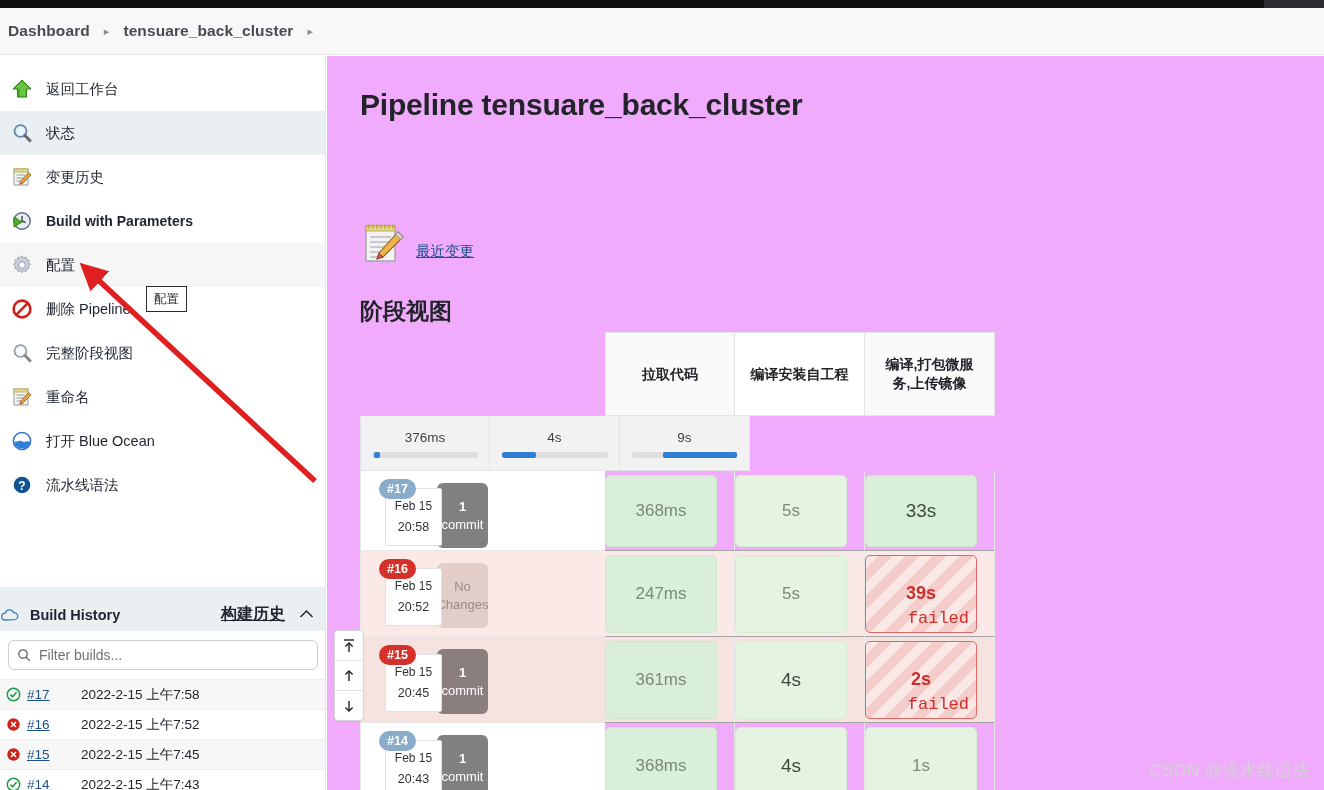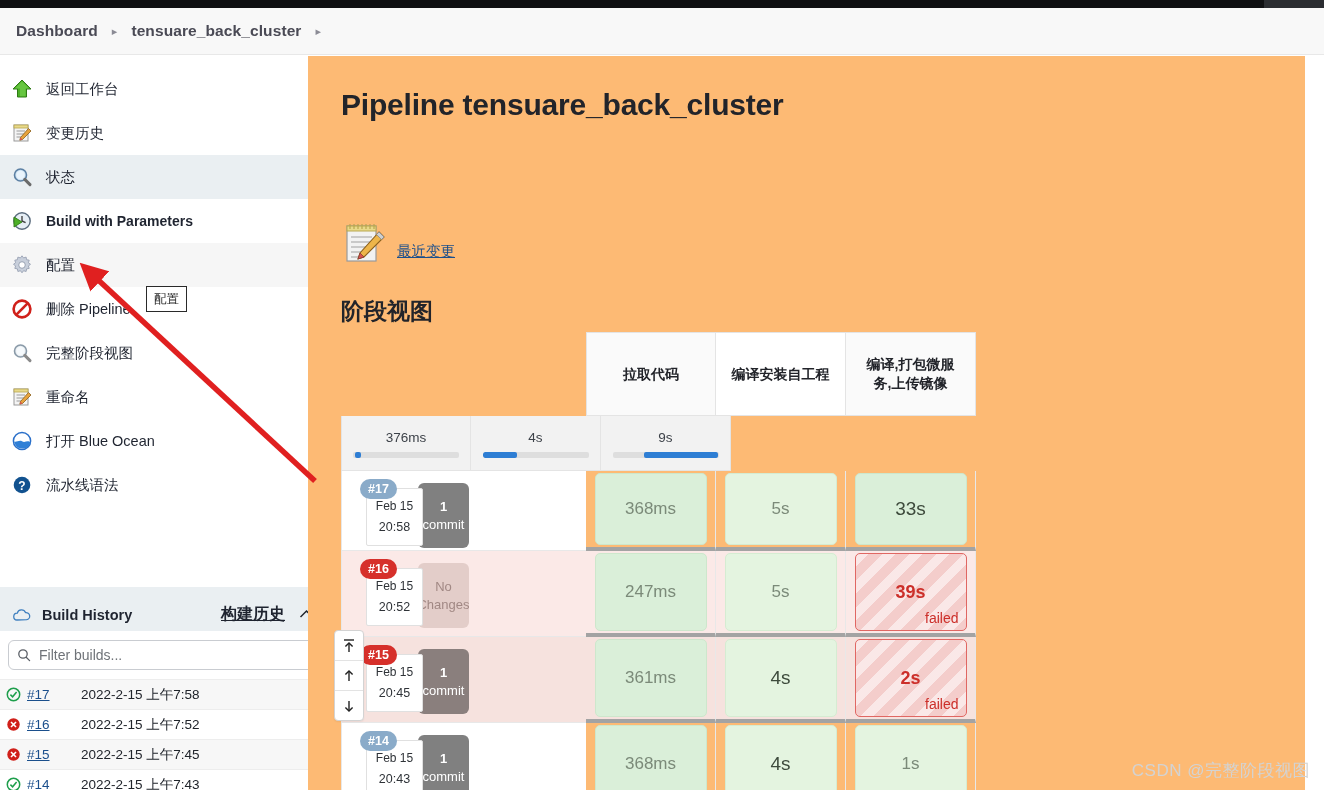--- a/index.html
+++ b/index.html
@@ -19,21 +19,21 @@
   .browser-strip .tab-right {
     position:absolute; right:0; top:0; width:60px; height:8px; background:#2b2d31;
   }
 
   
   .breadcrumb-bar {
     position:absolute; left:0; top:8px; width:1324px; height:47px;
     background:#f8f8f8;
     border-bottom:1px solid #e8e8e8;
     display:flex; align-items:center;
-    padding-left:16px; box-sizing:border-box;
+    padding-left:8px; box-sizing:border-box;
   }
   .crumb {
     font-size:15.5px; font-weight:bold; color:#4a4a55;
     letter-spacing:.1px; white-space:nowrap;
   }
   .crumb-sep {
     color:#8b8b95; font-size:11px; margin:0 14px; line-height:1;
   }
 
   
@@ -61,21 +61,21 @@
   .nav-label {
     font-size:14.5px; color:#1f2430; white-space:nowrap;
   }
   .nav-label.en { font-weight:bold; font-size:14px; }
 
   
   .bh-header {
     position:absolute; left:0; top:531px; width:326px; height:55px;
     background:#eaeff2;
     display:flex; align-items:center;
-    box-sizing:border-box; padding:0 12px 0 12px;
+    box-sizing:border-box; padding:0 12px 0 0;
   }
   .bh-title { font-size:14.5px; font-weight:bold; color:#1f2430; margin-left:10px; }
   .bh-link {
     margin-left:auto; font-size:16px; color:#1f2430; font-weight:bold;
     text-decoration:underline; cursor:pointer;
   }
   .bh-caret { margin-left:14px; font-size:13px; color:#22262e; }
 
   .filter-wrap {
     position:absolute; left:0; top:575px; width:326px; height:48px;
@@ -104,22 +104,22 @@
   }
   .build-row.alt { background:#f7f7f7; }
   .build-num {
     font-size:13.5px; color:#1b4f8c; text-decoration:underline;
     margin-left:6px; width:42px;
   }
   .build-date { font-size:13.5px; color:#20242b; margin-left:12px; }
 
   
   .main {
-    position:absolute; left:308px; top:56px; width:997px; height:734px;
-    background:#fdba74; overflow:hidden;
+    position:absolute; left:327px; top:56px; width:997px; height:734px;
+    background:#f0abfc; overflow:hidden;
   }
   .page-title {
     position:absolute; left:33px; top:32px;
     font-size:30px; font-weight:bold; color:#22242a;
     letter-spacing:-.2px;
   }
   .recent-changes {
     position:absolute; left:33px; top:163px;
     display:flex; align-items:center; cursor:pointer;
   }
@@ -217,22 +217,22 @@
     z-index:1;
     font-size:13px; line-height:1.35;
   }
   .commit-chip.gray { background:#808080; color:#fff; }
   .commit-chip.none { background:#e3cdc9; color:#a18884; }
   .commit-chip.gray2 { background:#8a7f7d; color:#fff; }
   .commit-chip .cnum { font-weight:bold; }
 
   .stage-cell-wrap {
     width:130px; box-sizing:border-box;
-    border-bottom:4px solid #a3a3a3; border-right:1px solid #e8e8e8;
-    display:flex; align-items:center; justify-content:center;
+    border-bottom:1px solid #a3a3a3; border-right:1px solid #e8e8e8;
+    display:flex; align-items:center; 
   }
   .stage-cell-wrap.rowfail { background:#fbe9e7; }
   .stage-cell-wrap.rowfail2 { background:#f6e2de; }
   .stage-cell {
     width:112px; border-radius:5px;
     display:flex; flex-direction:column; align-items:center; justify-content:center;
     position:relative;
     box-sizing:border-box;
   }
   .stage-cell.pass {
@@ -245,21 +245,21 @@
     background:#f4cdcb; border:1px solid #e06763;
     background-image: repeating-linear-gradient(135deg,
       rgba(255,255,255,.55) 0px, rgba(255,255,255,.55) 9px,
       rgba(244,205,203,0) 9px, rgba(244,205,203,0) 19px);
   }
   .sc-time { font-size:17px; color:#7b8a79; }
   .sc-time.dark { color:#3d4a3c; font-size:19px; }
   .sc-time.failtxt { color:#cc2f2a; font-weight:bold; font-size:18px; }
   .sc-failed-tag {
     position:absolute; right:7px; bottom:4px;
-    font-size:14px; color:#cc2f2a;
+    font-size:17px; color:#cc2f2a;font-family:Liberation Mono, monospace;
   }
 
   
   .scroll-ctrl {
     position:absolute; left:334px; top:630px;
     width:28px;
     background:#fff;
     border:1px solid #d3d3d3;
     border-radius:4px;
     z-index:20;
@@ -311,44 +311,44 @@
     <div class="nav-item" style="margin-top:11px;">
       <span class="nav-ico">
         <svg width="22" height="22" viewBox="0 0 22 22">
           <path d="M11 2 L20 11 L15.5 11 L15.5 19 L6.5 19 L6.5 11 L2 11 Z" fill="#4caf27" stroke="#2f7a15" stroke-width="1"></path>
           <path d="M11 3.4 L18.2 10.4 L14.6 10.4 L14.6 18.2 L9 18.2 L9 10.4 L3.8 10.4 Z" fill="#7ed957" opacity=".55"></path>
         </svg>
       </span>
       <span class="nav-label">返回工作台</span>
     </div>
 
+    <div class="nav-item hl">
+      <span class="nav-ico">
+        <svg width="22" height="22" viewBox="0 0 22 22">
+          <circle cx="9.5" cy="9" r="6" fill="#cfe3f2" stroke="#5b7fa3" stroke-width="1.6"></circle>
+          <circle cx="9.5" cy="9" r="4.2" fill="#eaf4fc"></circle>
+          <line x1="13.8" y1="13.4" x2="19" y2="18.6" stroke="#6b6b6b" stroke-width="3" stroke-linecap="round"></line>
+        </svg>
+      </span>
+      <span class="nav-label">状态</span>
+    </div>
+
     <div class="nav-item">
       <span class="nav-ico">
         <svg width="22" height="22" viewBox="0 0 22 22">
           <rect x="3" y="3" width="14" height="16" fill="#f4f4f4" stroke="#9a9a9a" stroke-width="1"></rect>
           <rect x="3" y="3" width="14" height="3" fill="#e8d98a" stroke="#b9a74f" stroke-width=".8"></rect>
           <line x1="5.5" y1="9" x2="14" y2="9" stroke="#9a9a9a" stroke-width="1"></line>
           <line x1="5.5" y1="12" x2="14" y2="12" stroke="#9a9a9a" stroke-width="1"></line>
           <line x1="5.5" y1="15" x2="11" y2="15" stroke="#9a9a9a" stroke-width="1"></line>
           <path d="M17.5 6.5 L20 9 L11.5 17.5 L8.8 18.2 L9.5 15.5 Z" fill="#e8a33d" stroke="#8a5f1c" stroke-width=".8"></path>
           <path d="M9.5 15.5 L8.8 18.2 L11.5 17.5 Z" fill="#d9534f"></path>
         </svg>
       </span>
       <span class="nav-label">变更历史</span>
-    </div>
-
-    <div class="nav-item hl">
-      <span class="nav-ico">
-        <svg width="22" height="22" viewBox="0 0 22 22">
-          <circle cx="9.5" cy="9" r="6" fill="#cfe3f2" stroke="#5b7fa3" stroke-width="1.6"></circle>
-          <circle cx="9.5" cy="9" r="4.2" fill="#eaf4fc"></circle>
-          <line x1="13.8" y1="13.4" x2="19" y2="18.6" stroke="#6b6b6b" stroke-width="3" stroke-linecap="round"></line>
-        </svg>
-      </span>
-      <span class="nav-label">状态</span>
     </div>
 
     <div class="nav-item">
       <span class="nav-ico">
         <svg width="22" height="22" viewBox="0 0 22 22">
           <circle cx="11" cy="11" r="8.2" fill="#e6eef5" stroke="#5a6b7d" stroke-width="1.4"></circle>
           <line x1="11" y1="11" x2="11" y2="6" stroke="#444" stroke-width="1.4"></line>
           <line x1="11" y1="11" x2="14.6" y2="12.6" stroke="#444" stroke-width="1.4"></line>
           <path d="M3 7 L3 17 L11 12 Z" fill="#4caf27" stroke="#2f7a15" stroke-width=".9"></path>
         </svg>
@@ -715,15 +715,15 @@
     <defs>
       <marker id="arrowhead" markerWidth="5" markerHeight="5" refX="1.2" refY="2.5" orient="auto">
         <polygon points="0,0 5,2.5 0,5" fill="#e02020"></polygon>
       </marker>
     </defs>
     <line x1="315" y1="481" x2="95" y2="277" stroke="#e02020" stroke-width="5.5" marker-end="url(#arrowhead)"></line>
   </svg>
 
   <div class="tooltip-box">配置</div>
 
-  <div class="watermark">CSDN @完整阶段视图</div>
+  <div class="watermark">CSDN @流水线语法</div>
 
 </div>
 
 </body></html>

